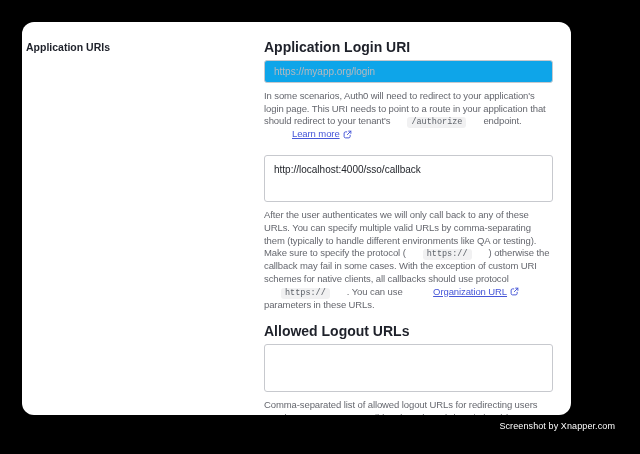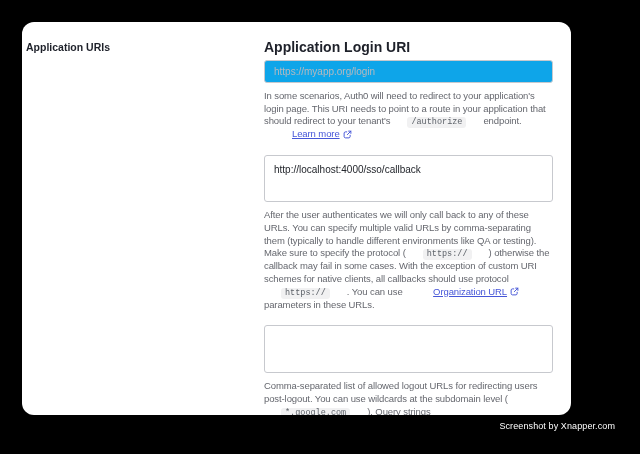--- a/index.html
+++ b/index.html
@@ -134,20 +134,21 @@
     <div class="field-group spaced">
       <textarea class="url-textarea h-callback" spellcheck="false" style="">http://localhost:4000/sso/callback</textarea>
       <p class="helper">After the user authenticates we will only call back to any of these URLs. You can specify multiple valid URLs by comma-separating them (typically to handle different environments like QA or testing). Make sure to specify the protocol (<span class="code-chip">https://</span>) otherwise the callback may fail in some cases. With the exception of custom URI schemes for native clients, all callbacks should use protocol<span class="code-chip">https://</span>. You can use <a class="inline-link" href="#">Organization URL</a><svg class="ext-icon" width="9" height="9" viewBox="0 0 12 12" fill="none" stroke="currentColor" stroke-width="1.3" stroke-linecap="round" stroke-linejoin="round">
             <path d="M5 2.5H3.2C2.3 2.5 1.5 3.2 1.5 4.1v4.7c0 .9.8 1.7 1.7 1.7h4.7c.9 0 1.6-.8 1.6-1.7V7"></path>
             <path d="M7.5 1.5h3v3"></path>
             <path d="M10.5 1.5 5.8 6.2"></path>
           </svg> parameters in these URLs.</p>
     </div>
 
     <div class="field-group spaced">
+      <label class="field-label">Allowed Logout URLs</label>
       <textarea class="url-textarea h-logout" spellcheck="false" style=""></textarea>
       <p class="helper">Comma-separated list of allowed logout URLs for redirecting users post-logout. You can use wildcards at the subdomain level (<span class="code-chip">*.google.com</span>). Query strings</p>
     </div>
 
   </div>
 </div>
 
 <div class="watermark">Screenshot by Xnapper.com</div>
 
 </body></html>

